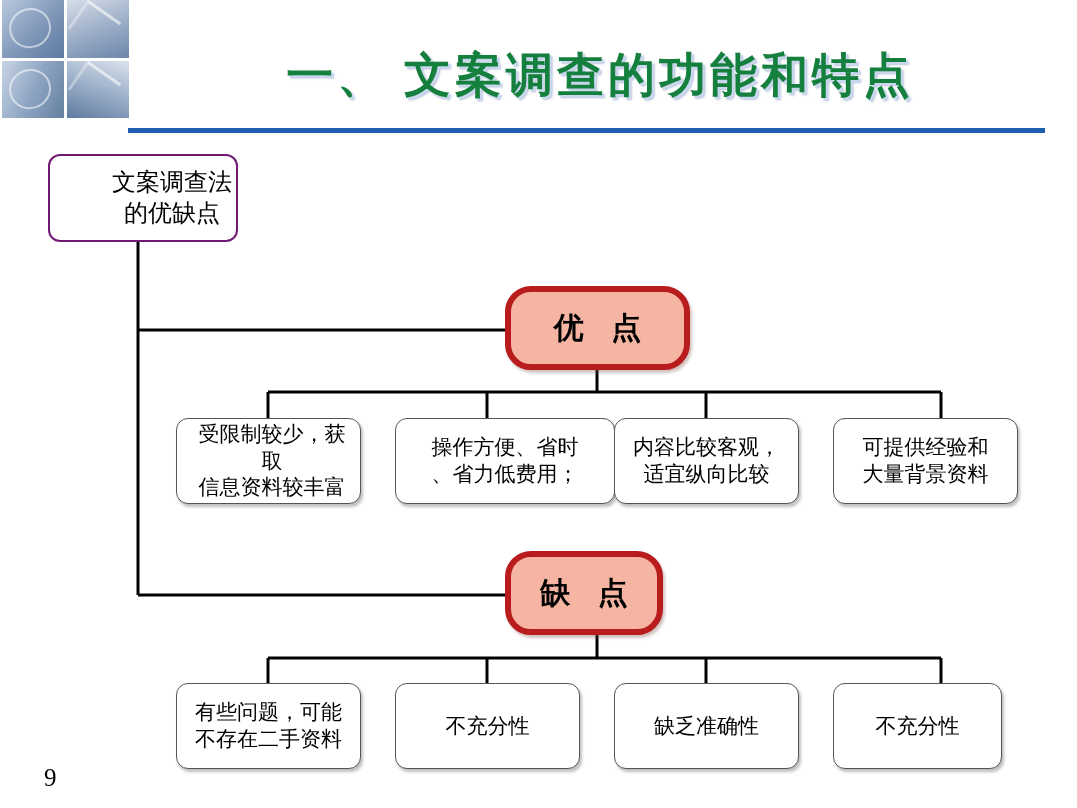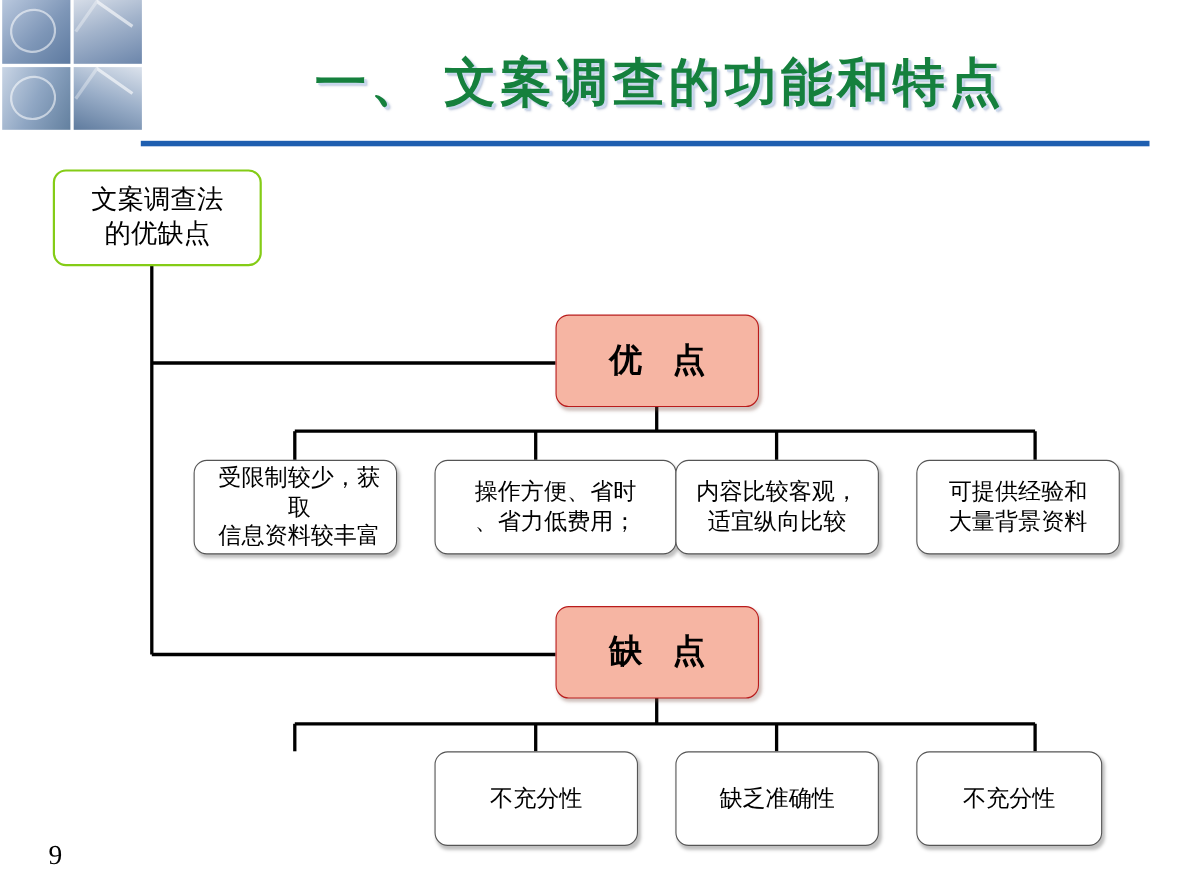--- a/index.html
+++ b/index.html
@@ -105,28 +105,29 @@
     justify-content: center;
     text-align: center;
     color: #000000;
     background: #ffffff;
     border: 1px solid #3a3a3a;
     line-height: 1.28;
   }
 
   .node.root {
     border-radius: 12px;
-    border: 2px solid #84cc16;
+    border: 2px solid #701a75;
     font-size: 24px;
-    padding: 4px 18px;
+    padding: 4px 4px;
+    justify-content: flex-end;
   }
 
   .node.main {
-    border-radius: 12px;
-    border: 1px solid #b91c1c;
+    border-radius: 26px;
+    border: 6px solid #b91c1c;
     background: #f6b5a3;
     font-size: 30px;
     font-weight: bold;
     letter-spacing: 10px;
     text-indent: 10px;
     box-shadow: 2px 3px 3px rgba(120,80,70,0.35);
   }
 
   .node.leaf {
     border-radius: 12px;
@@ -203,24 +204,28 @@
   </div>
   <div class="node leaf" style="left:614px; top:278px; width:185px; height:86px;">
     <span style="white-space:pre-line;">内容比较客观，
 适宜纵向比较</span>
   </div>
   <div class="node leaf" style="left:833px; top:278px; width:185px; height:86px;">
     <span style="white-space:pre-line;text-align:right;">可提供经验和
 大量背景资料</span>
   </div>
 
-  <div class="node main" style="left:505px; top:411px; width:185px; height:84px;">
+  <div class="node main" style="left:505px; top:411px; width:158px; height:84px;">
     <span>缺  点</span>
   </div>
 
+  <div class="node leaf" style="left:176px; top:543px; width:185px; height:86px;">
+    <span style="white-space:pre-line;">有些问题，可能
+不存在二手资料</span>
+  </div>
   <div class="node leaf" style="left:395px; top:543px; width:185px; height:86px;">
     <span style="white-space:pre-line;">不充分性</span>
   </div>
   <div class="node leaf" style="left:614px; top:543px; width:185px; height:86px;">
     <span style="white-space:pre-line;">缺乏准确性</span>
   </div>
   <div class="node leaf" style="left:833px; top:543px; width:169px; height:86px;">
     <span style="white-space:pre-line;">不充分性</span>
   </div>
 

